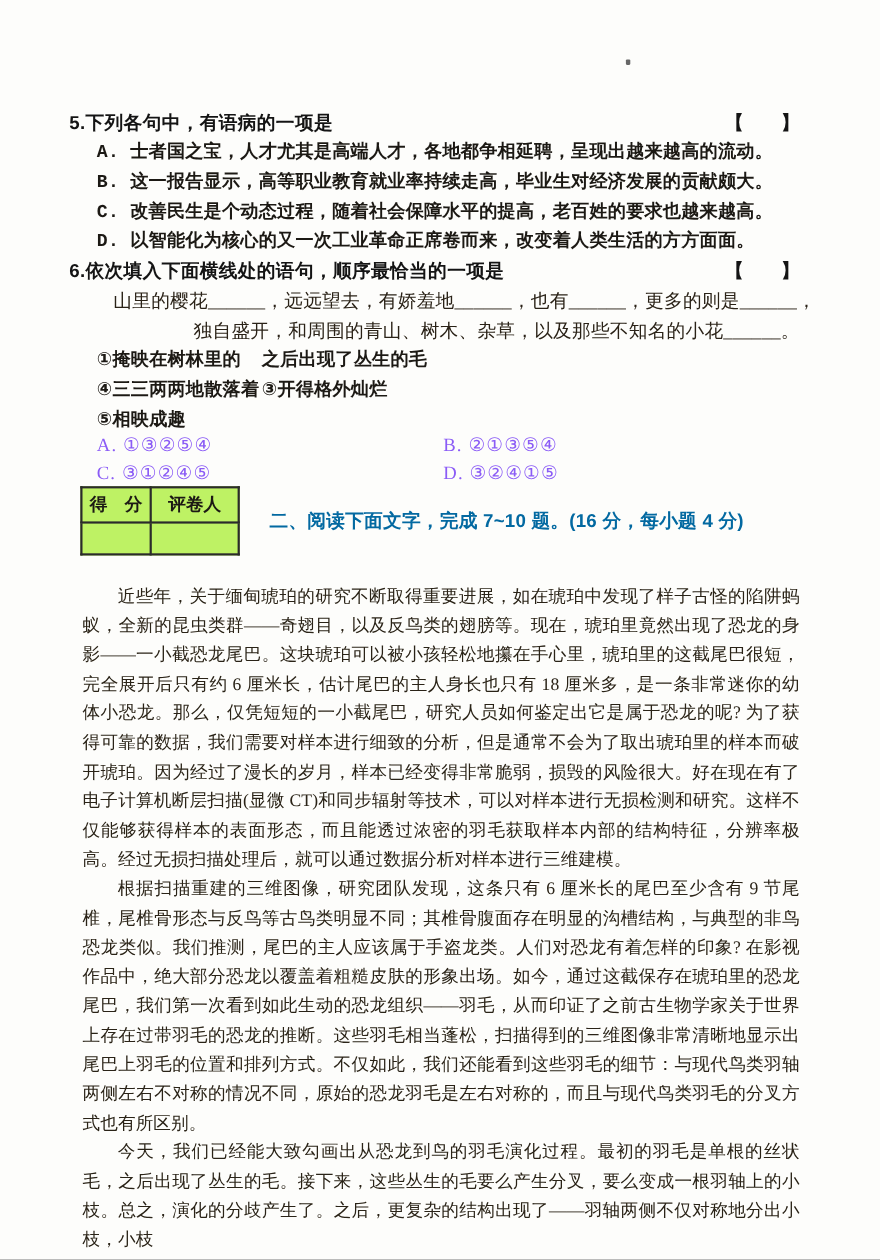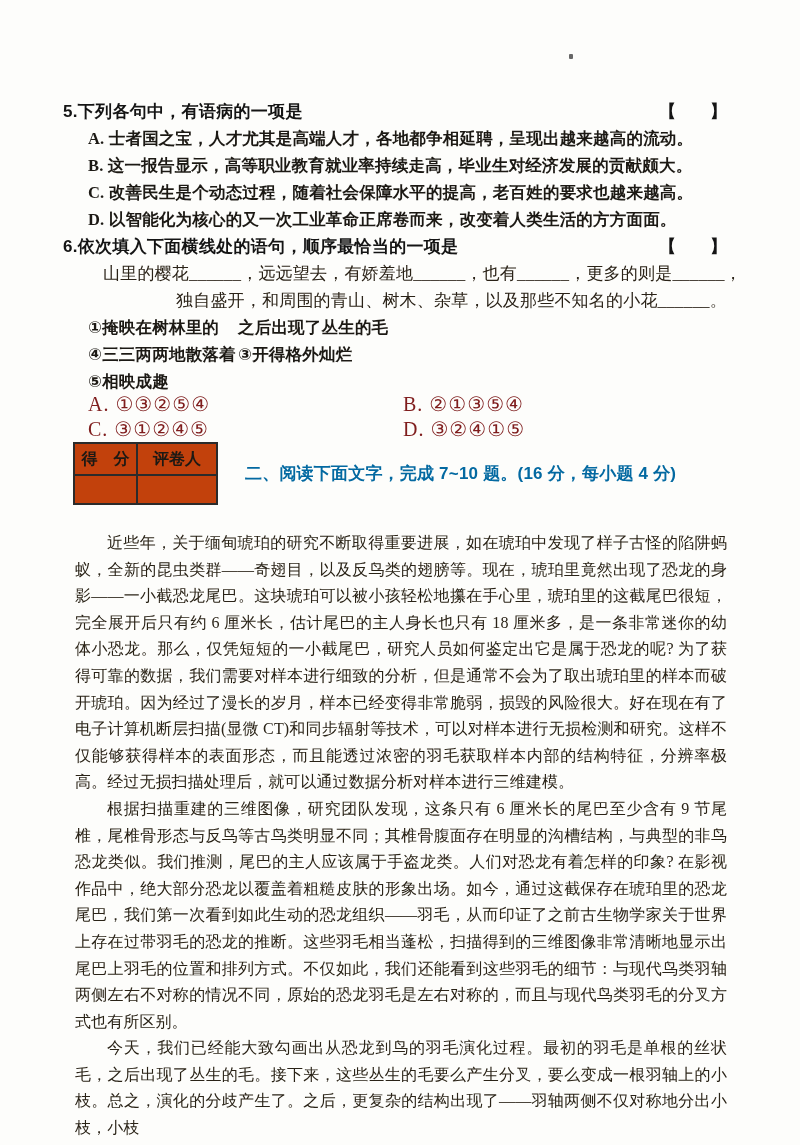--- a/index.html
+++ b/index.html
@@ -23,21 +23,21 @@
   .q-head {
     display:flex; justify-content:space-between; align-items:flex-start;
     font-family:"Liberation Sans","DejaVu Sans",sans-serif;
     font-weight:bold; font-size:17px; line-height:27px;
     color:#141414; letter-spacing:.3px;
   }
   .q-head .bracket { font-weight:bold; white-space:nowrap; letter-spacing:0; }
   
   .q5-options {
     padding-left:25px;
-    font-family:Liberation Serif, serif;
+    font-family:Liberation Mono, monospace;
     font-weight:bold; font-size:16.5px; line-height:27px;
     color:#1c1914; letter-spacing:.2px; white-space:nowrap;
   }
   
   .kai-line {
     font-size:17px; line-height:27px; color:#2a2217;
     white-space:nowrap; letter-spacing:.2px;text-align:right;
   }
   .kai-line.first { padding-left:40px; }
   
@@ -45,26 +45,26 @@
     display:grid; grid-template-columns:150px auto;
     padding-left:25px; width:max-content;
     font-family:"Liberation Sans","DejaVu Sans",sans-serif;
     font-weight:bold; font-size:16.5px; line-height:27px;
     color:#1c1914; letter-spacing:.2px;
   }
   
   .opts-grid {
     display:grid; grid-template-columns:315px auto;
     padding-left:25px; margin-top:-3px;
-    font-size:20px; line-height:25px; color:#7f1d1d;
+    font-size:17px; line-height:25px; color:#8b5cf6;
     letter-spacing:1px;
   }
   
   .score-row { display:flex; align-items:center; margin-left:10px; margin-top:0; }
-  table.score-box { border-collapse:collapse; background:#c2410c; }
+  table.score-box { border-collapse:collapse; background:#bef264; }
   table.score-box td {
     border:2px solid #2b2b2b;
     font-family:"Liberation Sans","DejaVu Sans",sans-serif;
     font-weight:bold; font-size:16px; color:#1c1914;
     text-align:center; vertical-align:middle; padding:0;
   }
   table.score-box tr.hdr td { height:30px; }
   table.score-box tr.blank td { height:27px; }
   td.c1 { width:61px; } td.c2 { width:78px; }
   .section-heading {

